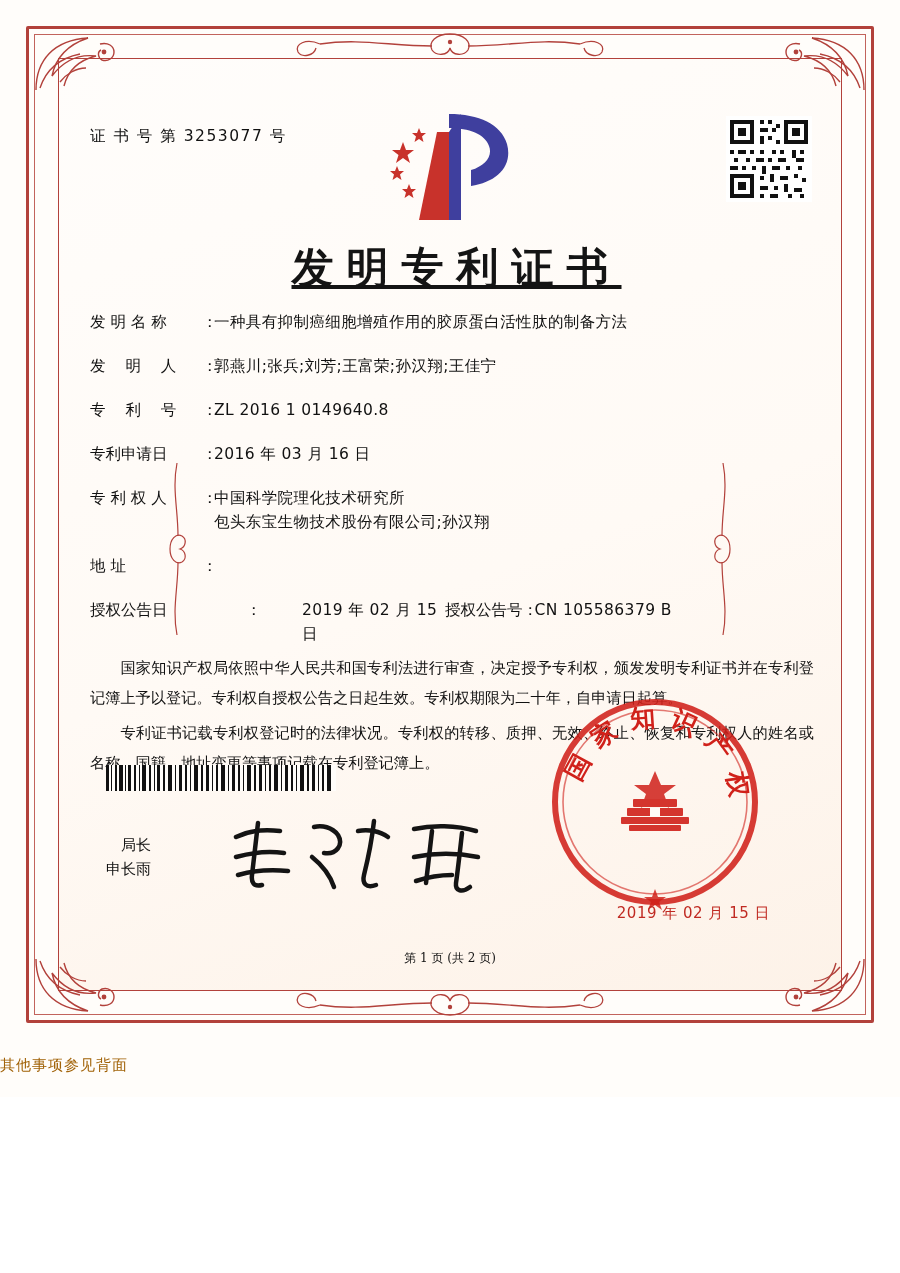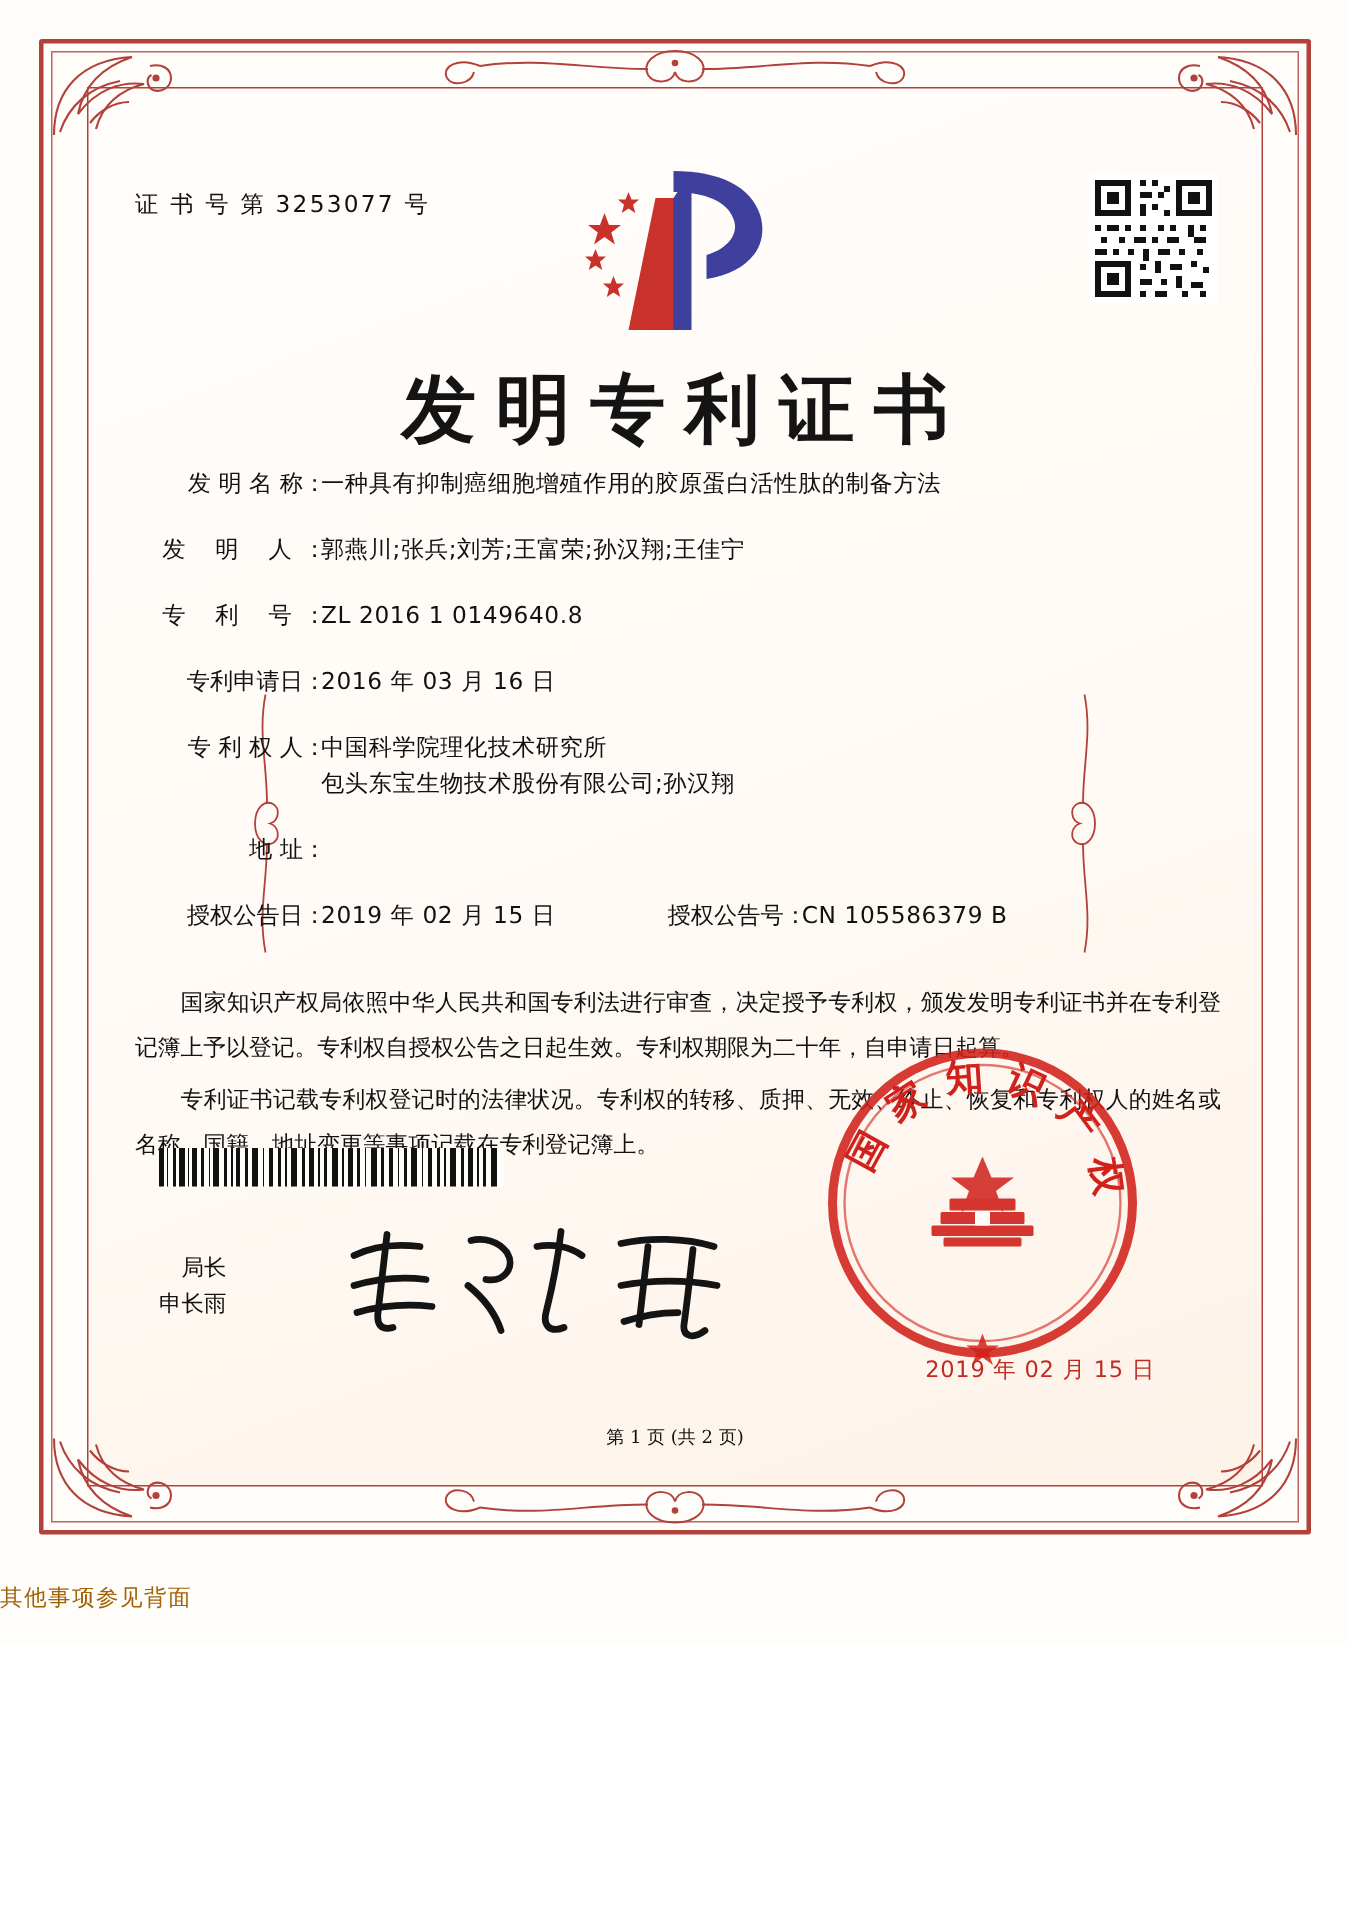--- a/index.html
+++ b/index.html
@@ -135,25 +135,26 @@
     height: 118px;
   }
 
   .doc-title {
     position: absolute;
     left: 0;
     right: 0;
     top: 182px;
     text-align: center;
     font-family: "DejaVu Serif", "Liberation Serif", serif;
-    font-size: 50px;
+    font-size: 42px;
     font-weight: 700;
     letter-spacing: 13px;
     text-indent: 13px;
     color: #141414;
+    text-decoration: underline;
   }
 
   .fields {
     position: absolute;
     left: 32px;
     right: 32px;
     top: 252px;
     font-size: 15.5px;
     line-height: 1.55;
     color: #111;
@@ -161,41 +162,40 @@
   .field-row {
     display: flex;
     align-items: flex-start;
     margin-bottom: 20px;
   }
   .field-label {
     flex: 0 0 auto;
     width: 112px;
     letter-spacing: 0px;
     white-space: nowrap;
-    text-align: right;
   }
   .field-label.sp3 { letter-spacing: 7.5px; }
   .field-colon {
     flex: 0 0 auto;
     width: 12px;
   }
   .field-value {
     flex: 1 1 auto;
     letter-spacing: 0.4px;
   }
   .field-value .sub {
     display: block;
   }
 
   .row-inline {
     display: flex;
     align-items: flex-start;
     margin-bottom: 20px;
   }
-  .inline-left { display:flex; flex: 0 0 auto; width: 355px; }
+  .inline-left { display:flex; flex: 0 0 auto; width: 355px; gap: 44px; }
   .inline-right { display:flex; flex: 1 1 auto; }
   .inline-right .field-label { width: auto; }
 
   .paras {
     position: absolute;
     left: 32px;
     right: 28px;
     top: 596px;
     font-family: "DejaVu Serif", "Liberation Serif", serif;
     font-size: 15.2px;

